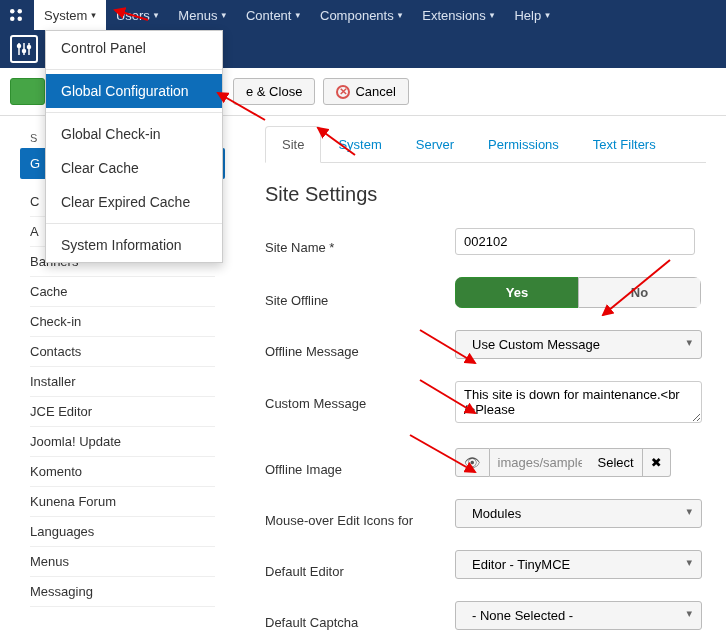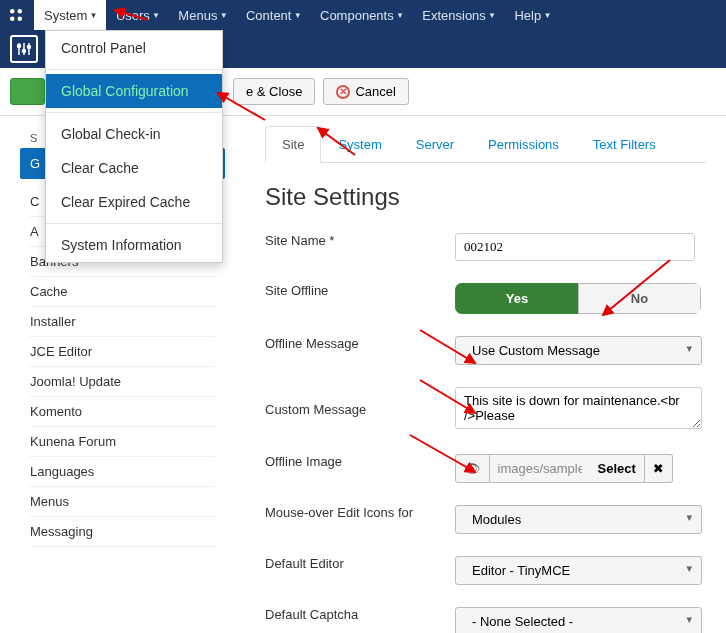--- a/index.html
+++ b/index.html
@@ -20,42 +20,42 @@
 .layout { display: flex; }
 .sidebar { width: 225px; padding: 10px 10px 0 30px; }
 .sidebar-header { font-size: 11px; color: #555; text-transform: uppercase; padding: 6px 0 4px; }
 .sidebar-active { background: #0d6db9; color: #fff; padding: 8px 10px; margin-left: -10px; margin-right: -10px; border-radius: 2px; }
 .sidebar ul { list-style: none; margin-top: 8px; }
 .sidebar li { padding: 7px 0; border-bottom: 1px solid #eee; color: #333; cursor: pointer; }
 .main { flex: 1; padding: 10px 20px 0 40px; }
 .tabs { display: flex; border-bottom: 1px solid #ddd; }
 .tab { padding: 10px 16px; color: #08c; cursor: pointer; border: 1px solid transparent; border-bottom: none; margin-bottom: -1px; }
 .tab.active { color: #555; border-color: #ddd; border-bottom: 1px solid #fff; border-radius: 4px 4px 0 0; background: #fff; }
-h2.section-title { font-weight: normal; font-size: 24px; color: #333; margin: 20px 0 22px; }
-.form-row { display: flex; align-items: flex-start; margin-bottom: 22px; }
+h2.section-title { font-weight: normal; font-size: 20px; color: #333; margin: 20px 0 22px; }
+.form-row { display: flex; align-items: flex-end; margin-bottom: 22px; }
 .form-label { width: 190px; color: #333; font-size: 13px; }
 .form-control { flex: 1; }
-.text-input { width: 240px; padding: 5px 8px; border: 1px solid #ccc; border-radius: 3px; font-size: 13px; font-family: Liberation Serif, serif; }
+.text-input { width: 240px; padding: 5px 8px; border: 1px solid #ccc; border-radius: 3px; font-size: 13px; }
 .toggle { display: inline-flex; border-radius: 7px; overflow: hidden; font-weight: bold; }
 .toggle-btn { width: 123px; text-align: center; padding: 7px 0; font-size: 13px; border: 1px solid #bbb; cursor: pointer; }
 .toggle-yes { background: #378137; color: #fff; border-color: #2f8f2f; border-right: none; border-top-left-radius: 3px; border-bottom-left-radius: 3px; }
 .toggle-no { background: #f5f5f5; color: #555; border-top-right-radius: 3px; border-bottom-right-radius: 3px; }
 .select { width: 247px; padding: 6px 16px; border: 1px solid #bbb; border-radius: 3px; background: #f5f5f5; font-size: 13px; appearance: none; position: relative; }
 .select-wrap { position: relative; display: inline-block; }
 .select-wrap::after { content: "▾"; position: absolute; right: 10px; top: 6px; color: #666; pointer-events: none; font-size: 11px; }
 textarea.text-input { width: 247px; height: 42px; resize: vertical; font-family: Arial; }
 .img-picker { display: inline-flex; }
 .img-picker > * { border: 1px solid #bbb; padding: 6px 8px; background: #f5f5f5; font-size: 13px; }
 .img-picker .eye { border-radius: 3px 0 0 3px; color: #555; cursor: pointer; }
 .img-picker input { width: 100px; border-left: none; border-right: none; color: #888; background: #f5f5f5; }
-.img-picker .sel { border-left: none; cursor: pointer; font-weight: bold; }
+.img-picker .sel { border-left: none; cursor: pointer; }
 .img-picker .clr { border-radius: 0 3px 3px 0; border-left: none; cursor: pointer; }
 .dropdown { position: absolute; left: 45px; top: 30px; width: 178px; background: #fff; border: 1px solid #ccc; box-shadow: 0 4px 10px rgba(0,0,0,.2); z-index: 100; }
 .dropdown-item { padding: 9px 15px; font-size: 14px; color: #333; cursor: pointer; }
-.dropdown-item.active { background: #0d6db9; color: #86efac; }
+.dropdown-item.active { background: #0d6db9; color: #ffffff; }
 .dropdown-divider { height: 1px; background: #e5e5e5; margin: 4px 0; }
 .arrow { position: absolute; z-index: 200; pointer-events: none; }
 </style>
 </head>
 <body>
 
 <div class="topbar">
   <span class="joomla-icon">
     <svg viewBox="0 0 24 24">
         <g fill="#fff">
@@ -125,20 +125,22 @@
 
 <div class="layout">
   <div class="sidebar">
     <div class="sidebar-header">S</div>
     <div class="sidebar-active">G</div>
     <ul id="sidebar-list">
         <li>C</li>
         <li>A</li>
         <li>Banners</li>
         <li>Cache</li>
+        <li>Check-in</li>
+        <li>Contacts</li>
         <li>Installer</li>
         <li>JCE Editor</li>
         <li>Joomla! Update</li>
         <li>Komento</li>
         <li>Kunena Forum</li>
         <li>Languages</li>
         <li>Menus</li>
         <li>Messaging</li>
       </ul>
   </div>

